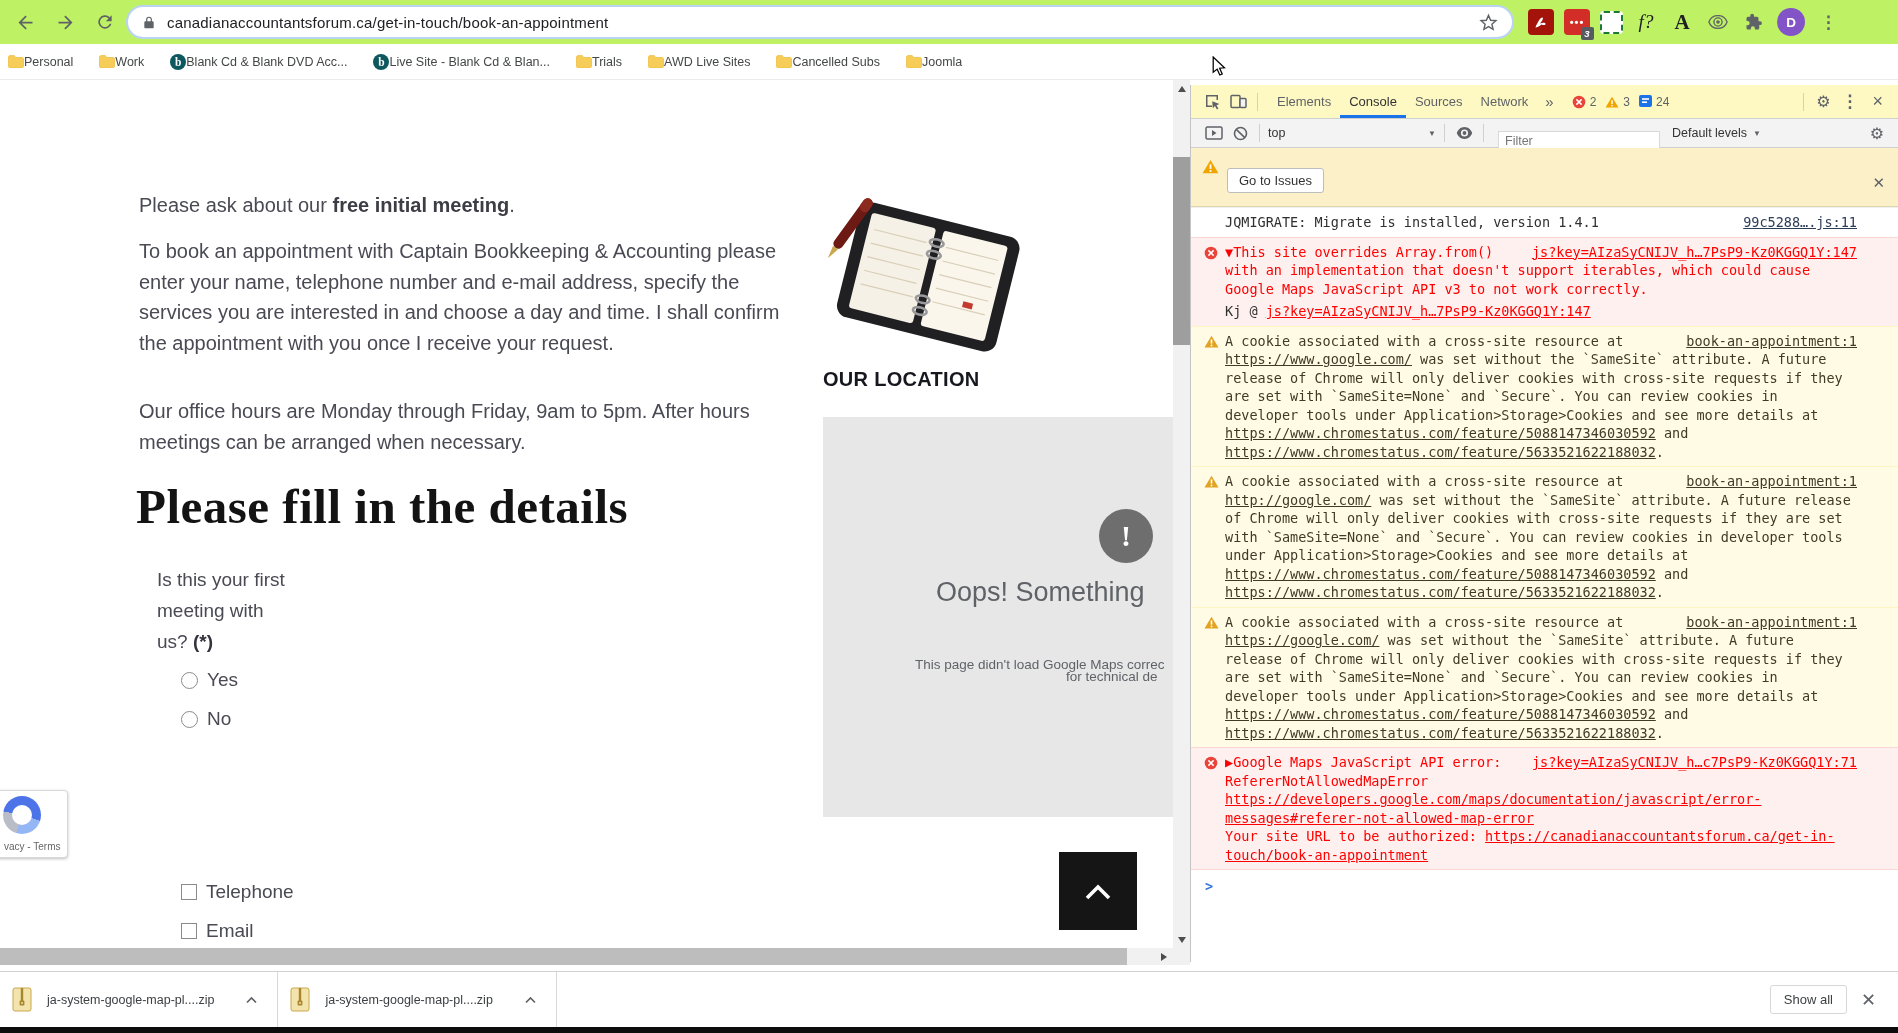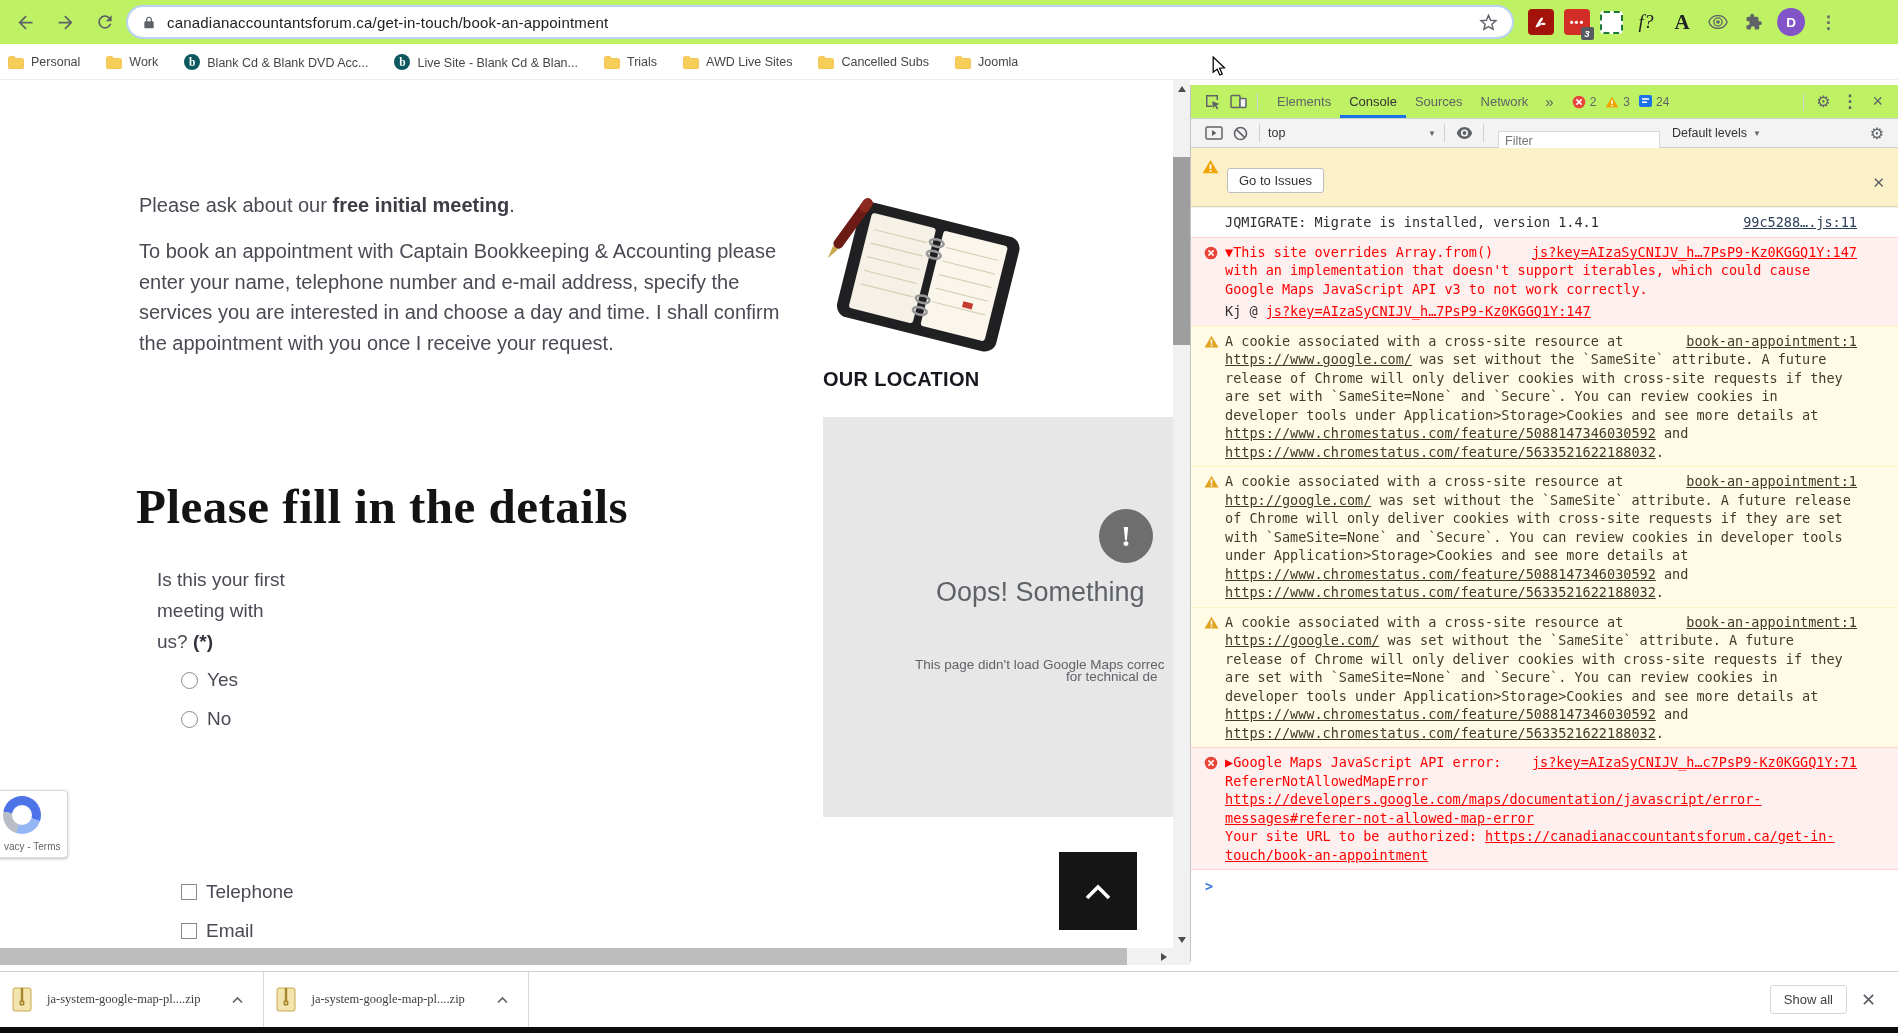--- a/index.html
+++ b/index.html
@@ -17,21 +17,21 @@
   .ext{width:26px;height:26px;display:flex;align-items:center;justify-content:center;position:relative;cursor:pointer;color:#202124;}
   .ext.adobe{background:#a41309;border-radius:4px;}
   .ext.lastpass{background:#d32d27;border-radius:4px;color:#fff;font-weight:bold;font-size:11px;letter-spacing:1px;}
   .badge3{position:absolute;right:-4px;bottom:-5px;background:#565b61;color:#fff;font-size:9.5px;width:13px;height:13px;line-height:13px;text-align:center;border-radius:2px;font-weight:bold;}
   .ext.capture{width:23px;height:23px;border:2.5px dashed #1d7a34;border-radius:4px;background:#fff;}
   .ext.fq{font-family:"Liberation Serif",serif;font-style:italic;font-size:19px;}
   .ext.sa{font-family:"Liberation Serif",serif;font-weight:bold;font-size:21px;}
   .avatar{width:28px;height:28px;border-radius:50%;background:#8254c8;color:#fff;font-size:13.5px;font-weight:bold;display:flex;align-items:center;justify-content:center;cursor:pointer;}
   .kebab{color:#5f6368;font-size:17px;padding:0 5px;cursor:pointer;font-weight:bold;}
   .bookmarks{position:absolute;top:44px;left:0;width:100%;height:36px;display:flex;align-items:center;gap:26px;padding-left:8px;border-bottom:1px solid #ececec;background:#fff;}
-  .bm{display:flex;align-items:flex-end;gap:7px;cursor:pointer;}
+  .bm{display:flex;align-items:center;cursor:pointer;}
   .bm-label{font-size:12.5px;color:#444746;white-space:nowrap;}
   .bfav{width:16px;height:16px;border-radius:50%;background:#0d585f;color:#fff;font-size:11.5px;font-weight:bold;display:flex;align-items:center;justify-content:center;font-family:"Liberation Serif",serif;}
   .cursor{position:absolute;left:1212px;top:56px;z-index:99;pointer-events:none;}
   
   .page{position:absolute;left:0;top:80px;width:1173px;height:868px;background:#fff;overflow:hidden;color:#4a4a54;}
   .para{position:absolute;left:139px;width:655px;font-size:20px;line-height:30.5px;}
   .p1{top:110px}.p2{top:156px}.p3{top:316px}
   .para b{color:#3d3d46;}
   .form-heading{position:absolute;left:136px;top:398px;font-family:"Liberation Serif",serif;font-weight:700;font-size:49px;color:#131313;letter-spacing:.5px;}
   .q{position:absolute;left:157px;width:128px;font-size:19px;line-height:31px;color:#4a4a54;}
@@ -58,21 +58,21 @@
   .vscroll{position:absolute;left:1173px;top:80px;width:17px;height:868px;background:#f1f1f1;}
   .vthumb{position:absolute;left:0;top:77px;width:17px;height:188px;background:#9e9e9e;}
   .sarrow{position:absolute;display:flex;align-items:center;justify-content:center;width:17px;height:17px;}
   .tri-up{width:0;height:0;border-left:4.5px solid transparent;border-right:4.5px solid transparent;border-bottom:6.5px solid #4d4d4d;}
   .tri-down{width:0;height:0;border-left:4.5px solid transparent;border-right:4.5px solid transparent;border-top:6.5px solid #4d4d4d;}
   .tri-right{width:0;height:0;border-top:4.5px solid transparent;border-bottom:4.5px solid transparent;border-left:6.5px solid #4d4d4d;}
   .hscroll{position:absolute;left:0;top:948px;width:1190px;height:17px;background:#f1f1f1;}
   .hthumb{position:absolute;left:0;top:0;height:17px;width:1127px;background:#bdbdbd;}
   
   .devtools{position:absolute;left:1190px;top:85px;width:708px;height:877px;background:#fff;border-left:1px solid #c4c4c4;overflow:hidden;}
-  .dt-tabbar{height:34px;background:#bef264;border-bottom:1px solid #cfcfcf;display:flex;align-items:center;padding:0 8px;font-size:13px;color:#5f6368;}
+  .dt-tabbar{height:34px;background:#fef9c3;border-bottom:1px solid #cfcfcf;display:flex;align-items:center;padding:0 8px;font-size:13px;color:#5f6368;}
   .dt-icon{width:26px;height:24px;display:flex;align-items:center;justify-content:center;cursor:pointer;}
   .dt-sep{width:1px;height:18px;background:#d0d0d0;margin:0 6px;flex:none;}
   .dt-tabs{display:flex;height:100%;margin-left:4px;}
   .dt-tab{display:flex;align-items:center;height:100%;padding:3px 9px 0 9px;border-bottom:3px solid transparent;cursor:pointer;white-space:nowrap;}
   .dt-tab.active{color:#333;border-bottom-color:#1a73e8;}
   .dt-more{padding:0 8px;font-size:15px;cursor:pointer;}
   .dt-counts{display:flex;align-items:center;gap:4px;margin-left:10px;font-size:12px;color:#5f6368;}
   .cnt{margin-right:5px;}
   .dt-right{margin-left:auto;display:flex;align-items:center;gap:2px;}
   .gear{font-size:16px;color:#5f6368;cursor:pointer;padding:0 4px;}
@@ -100,21 +100,21 @@
   .msg.warning .src,.msg.warning .lnk{color:#403b27;}
   .txt{white-space:pre-wrap;overflow-wrap:anywhere;}
   .lnk{text-decoration:underline;cursor:pointer;}
   .stack{margin-top:4px;color:#303030;}
   .stack .lnk{color:#1155cc;}
   .prompt{font-family:"DejaVu Sans Mono",monospace;font-size:13.5px;font-weight:bold;color:#3273dc;padding:8px 0 0 14px;}
   
   .downloads{position:absolute;left:0;top:971px;width:100%;height:56px;background:#fff;border-top:1px solid #d0d0d0;display:flex;align-items:center;}
   .ditems{display:flex;height:100%;}
   .ditem{display:flex;align-items:center;height:100%;padding:0 14px 0 12px;border-right:1px solid #d8d8d8;cursor:pointer;}
-  .dname{font-size:12.5px;color:#3c4043;margin:0 26px 0 15px;white-space:nowrap;font-family:Liberation Serif, serif;}
+  .dname{font-size:12.5px;color:#3c4043;margin:0 26px 0 15px;white-space:nowrap;}
   .dcaret{padding:5px;cursor:pointer;}
   .show-all{margin-left:auto;font-size:13px;color:#3c4043;padding:6px 13px;border:1px solid #d7d7d7;border-radius:3px;cursor:pointer;background:#fff;font-family:"Liberation Sans",sans-serif;}
   .dl-close{margin:0 22px 0 14px;color:#5f6368;font-size:18px;cursor:pointer;}
   .blackbar{position:absolute;left:0;top:1027px;width:100%;height:6px;background:#0c0c0c;}
 </style>
 </head>
 <body>
 
 <div class="btoolbar">
   <div class="navbtn nav-back">
@@ -230,20 +230,21 @@
 
 <span class="cursor">
   <svg width="15" height="21" viewBox="0 0 14 20">
       <path d="M1 1v14.5l3.8-3 2.5 5.6 2.3-1-2.5-5.5 4.6-.4z" fill="#fff" stroke="#000" stroke-width="1.2"></path>
     </svg>
 </span>
 
 <div class="page">
   <p class="para p2">To book an appointment with Captain Bookkeeping &amp; Accounting please enter your name, telephone number and e-mail address, specify the services you are interested in and choose a day and time. I shall confirm the appointment with you once I receive your request.</p>
   <p class="para p1"><span>Please ask about our </span><b>free initial meeting</b><span>.</span></p>
+  <p class="para p3">Our office hours are Monday through Friday, 9am to 5pm. After hours meetings can be arranged when necessary.</p>
   <h1 class="form-heading">Please fill in the details</h1>
 
   <div class="q q1"><span>Is this your first meeting with us? </span><b>(*)</b></div>
   <div class="opts opts-radio">
       <label class="opt">
         <span class="radio"></span>
         <span class="opt-label">Yes</span>
       </label>
       <label class="opt">
         <span class="radio"></span>

